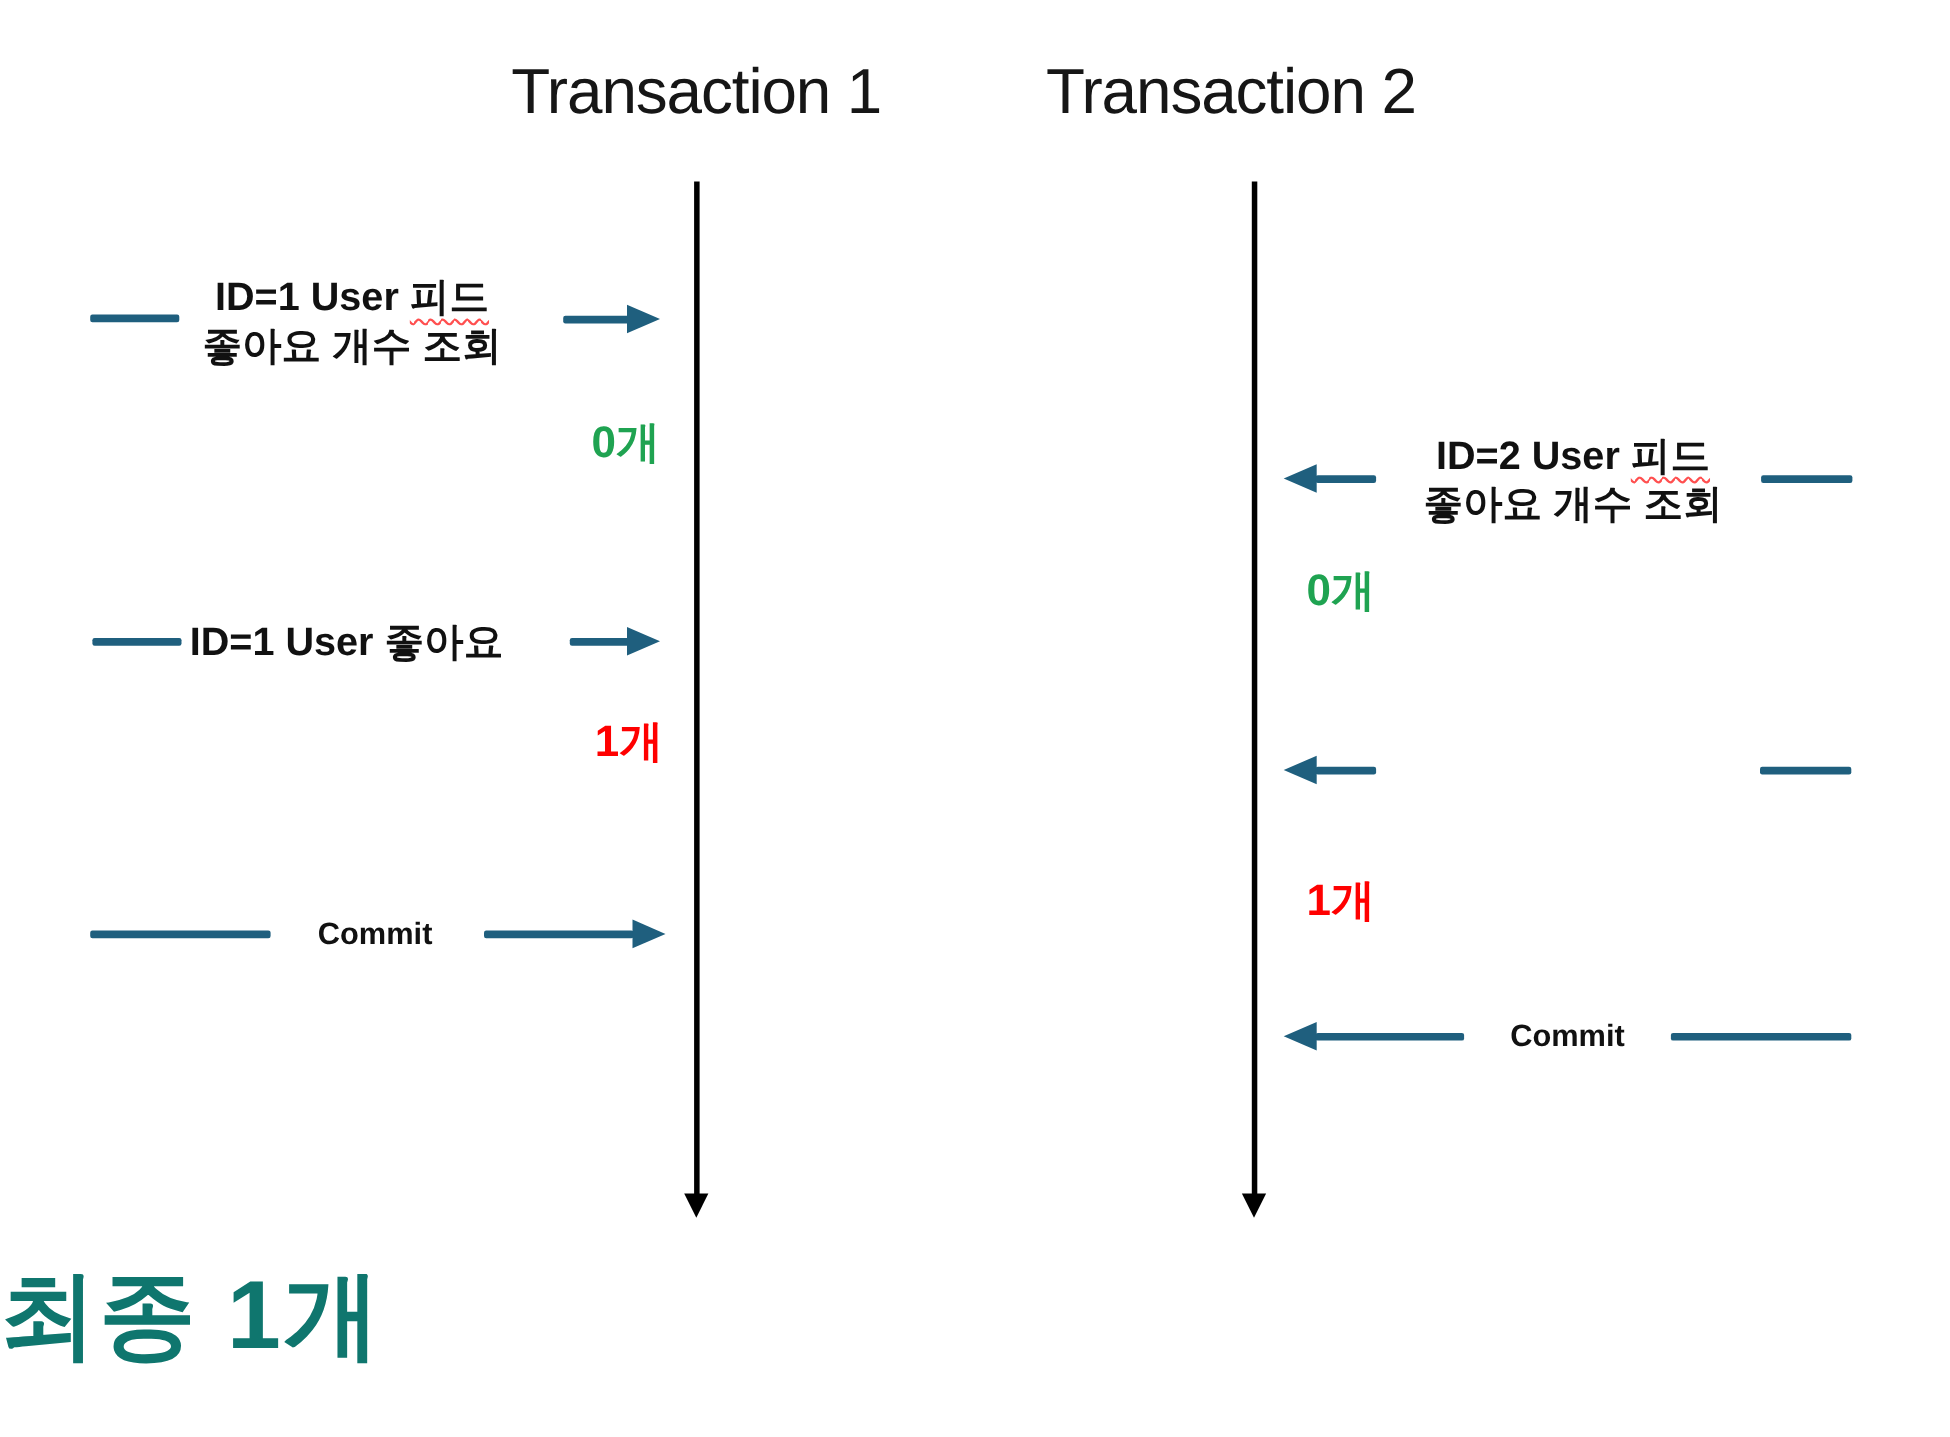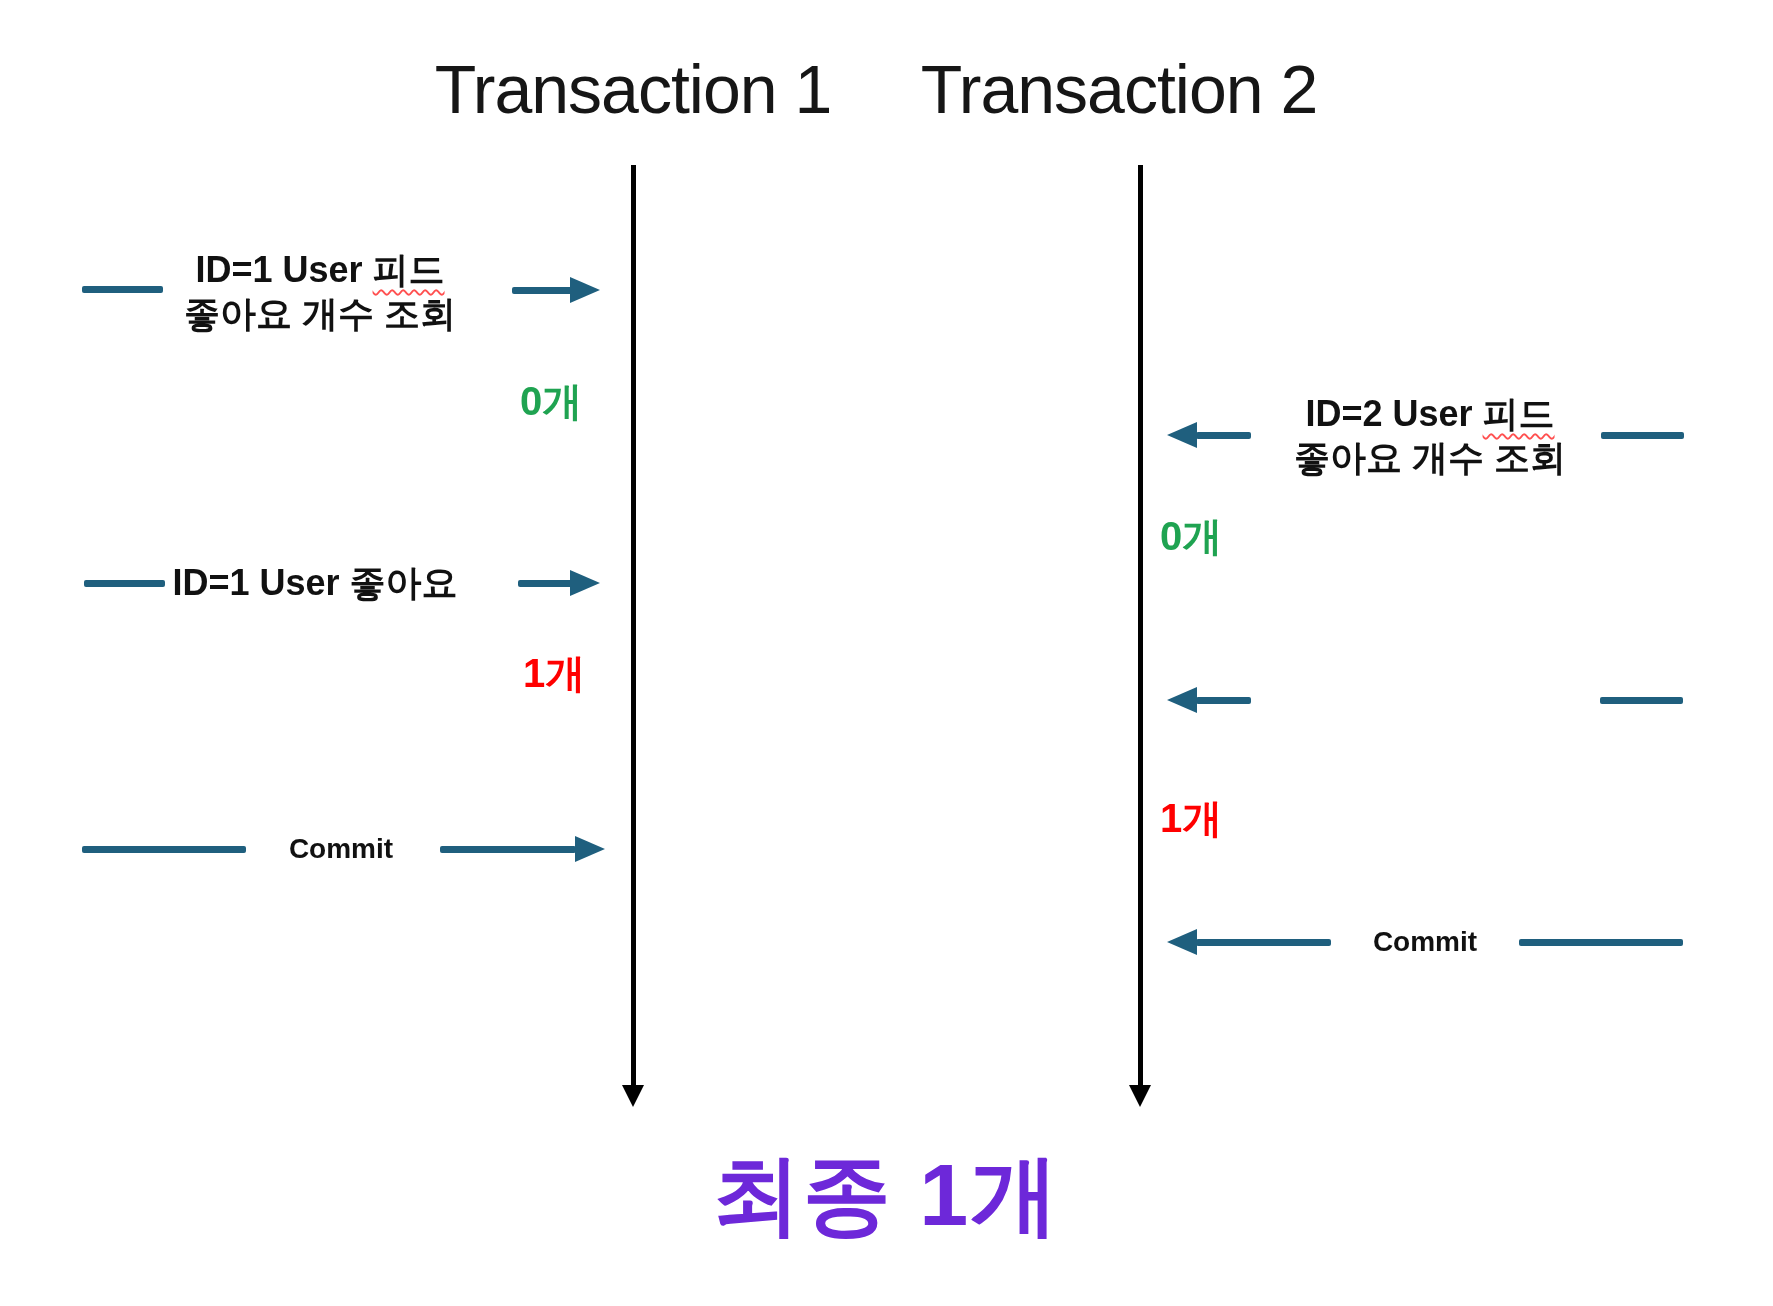--- a/index.html
+++ b/index.html
@@ -2,21 +2,21 @@
 <html><head>
 <meta charset="utf-8">
 <style>
   html,body{margin:0;padding:0;background:#ffffff;}
   .stage{
     position:relative;width:1773px;height:1306px;background:#ffffff;
     font-family:"Liberation Sans","DejaVu Sans",sans-serif;overflow:hidden;
   }
   .title{
     position:absolute;top:50px;width:420px;text-align:center;
-    font-size:68px;font-weight:400;color:#161616;letter-spacing:-1px;
+    font-size:58px;font-weight:400;color:#161616;letter-spacing:-1px;
   }
   .tline{position:absolute;top:165px;width:5px;height:922px;background:#000;}
   .tline-head{
     position:absolute;top:1085px;width:0;height:0;
     border-left:11px solid transparent;border-right:11px solid transparent;
     border-top:22px solid #000;
   }
   .dash{position:absolute;height:7px;background:#1F5F7E;border-radius:2px;}
   .aline{position:absolute;height:7px;background:#1F5F7E;border-radius:2px;}
   .ahead-r{
@@ -27,32 +27,32 @@
   .ahead-l{
     position:absolute;width:0;height:0;
     border-top:13px solid transparent;border-bottom:13px solid transparent;
     border-right:30px solid #1F5F7E;
   }
   .lbl{
     position:absolute;font-weight:700;color:#111;text-align:center;
     font-size:36px;line-height:44px;white-space:nowrap;
   }
   .commit{font-size:28px;}
-  .res{position:absolute;font-size:40px;font-weight:700;text-align:left;white-space:nowrap;}
+  .res{position:absolute;font-size:40px;font-weight:700;text-align:right;white-space:nowrap;}
   .green{color:#1FA351;}
   .red{color:#FF0000;}
   .wavy{
     text-decoration:underline;text-decoration-style:wavy;
     text-decoration-color:#ff5050;text-decoration-thickness:2px;
     text-underline-offset:7px;
     margin-top:44px;
   }
   .final{
-    position:absolute;top:1136px;left:0;width:100%;text-align:center;
-    font-size:88px;font-weight:800;color:#6d28d9;letter-spacing:2px;
+    position:absolute;top:1136px;left:0;width:100%;
+    font-size:88px;font-weight:800;color:#0f766e;letter-spacing:2px;
   }
 </style>
 </head>
 <body>
 
 <div class="stage">
 
   <div class="title" style="left:423px;">Transaction 1</div>
   <div class="title" style="left:909px;">Transaction 2</div>
 

